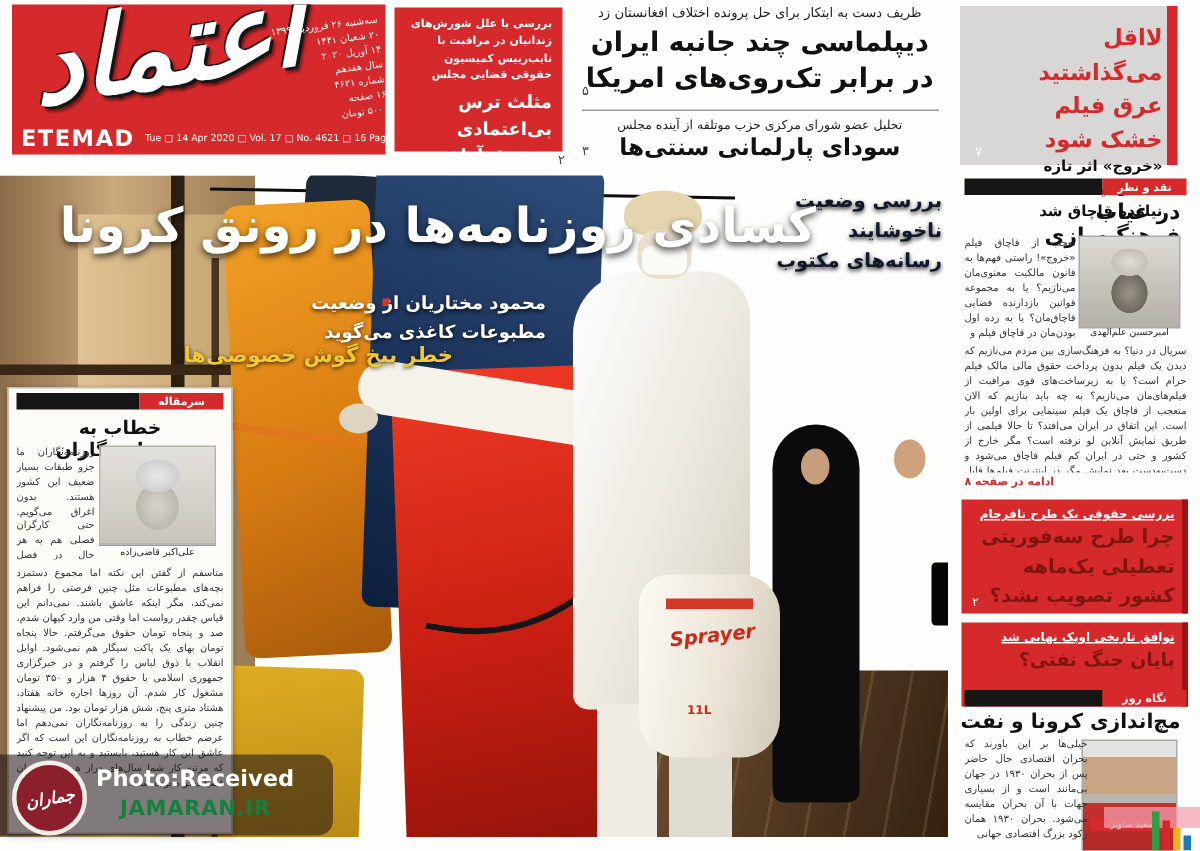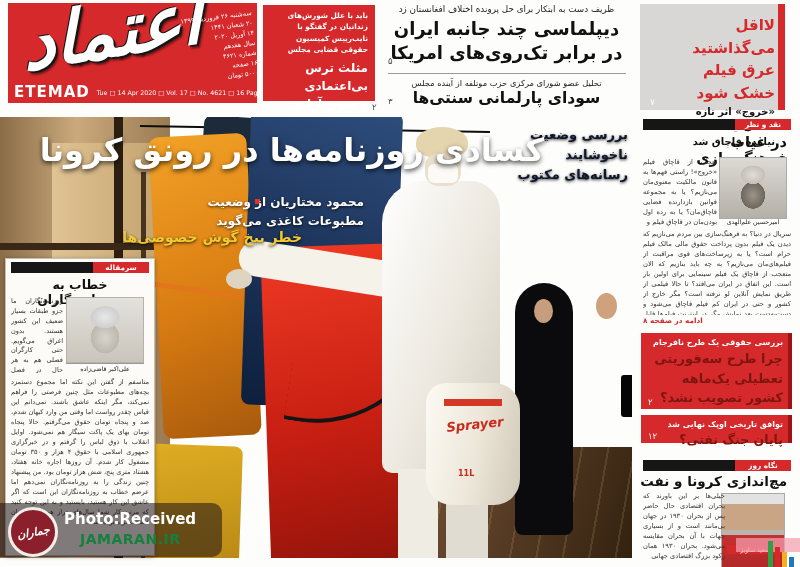--- a/index.html
+++ b/index.html
@@ -143,25 +143,25 @@
       linear-gradient(180deg,#dcdad4 0%,#b4b0a8 100%);}
   #naqd-author{right:6px;top:101px;width:68px;text-align:center;font-size:6.2px;color:#222;}
   #naqd-body-narrow{left:4px;top:40px;width:74px;height:70px;font-size:6.7px;line-height:1.5;color:#333;
     text-align:justify;overflow:hidden;}
   #naqd-body-wide{left:4px;top:112px;width:148px;height:86px;font-size:6.7px;line-height:1.5;color:#333;
     text-align:justify;overflow:hidden;}
   #naqd-continue{left:4px;top:199px;font-size:7.3px;font-weight:bold;color:#d6292c;}
 
   .redbox{left:2px;width:151px;background:#d6292c;box-sizing:border-box;padding:5px 9px 4px 8px;text-align:right;}
   .redbox .strip{position:absolute;right:0;top:0;bottom:0;width:4px;background:#9e1114;}
-  .redbox .kick{color:#fff;font-size:8px;font-weight:bold;}
+  .redbox .kick{color:#fff;font-size:8px;font-weight:bold;text-decoration:underline;}
   .redbox .hl{color:#7d160f;font-size:13px;font-weight:bold;line-height:1.5;margin-top:2px;}
   .redbox .pg{position:absolute;left:7px;bottom:2px;color:#fff;font-size:8.5px;}
   #boxA{top:216px;height:76px;}
-  #boxB{top:298px;height:28px;}
+  #boxB{top:298px;height:56px;}
   #boxB .hl{font-size:12.5px;}
   #bar-negah{left:4px;top:343px;width:148px;}
   #negah-title{right:6px;top:356px;font-size:13.5px;font-weight:bold;color:#111;}
   #negah-photo{right:8px;top:376px;width:62px;height:74px;border:1px solid #aaa;
     background:linear-gradient(180deg,#e2e2e2 0%,#e2e2e2 14%,#caa585 14%,#caa585 48%,#b8b4ae 48%,#b8b4ae 56%,#c53030 56%,#b02828 100%);}
   #negah-caption{right:10px;top:428px;width:56px;background:#d6292c;color:#fff;font-size:6px;text-align:center;padding:1px 0;}
   #negah-body{left:4px;top:374px;width:82px;height:76px;font-size:6.7px;line-height:1.5;color:#333;
     text-align:justify;overflow:hidden;}
 
   
@@ -195,21 +195,21 @@
       <span>۱۶ صفحه</span>
       <span>۵۰۰۰ تومان</span>
     </div>
     <div class="abs" id="logo-strip">
       <span id="logo-latin">ETEMAD</span>
       <span id="logo-dateline-en">Tue □ 14 Apr 2020 □ Vol. 17 □ No. 4621 □ 16 Pages □ 50000 Rials</span>
     </div>
   </div>
 
   <div class="abs" id="prison-box">
-    <div id="prison-kicker">باید با علل شورش‌های زندانیان در گفتگو با نایب‌رییس کمیسیون حقوقی قضایی مجلس</div>
+    <div id="prison-kicker">بررسی با علل شورش‌های زندانیان در مراقبت با نایب‌رییس کمیسیون حقوقی قضایی مجلس</div>
     <div id="prison-head" class="pre">مثلث ترس
 بی‌اعتمادی
 و شوق آزادی</div>
   </div>
   <div class="abs pagenum" id="pagenum-prison">۲</div>
 
   <div class="abs" id="tophead">
     <div id="kicker1">ظریف دست به ابتکار برای حل پرونده اختلاف افغانستان زد</div>
     <div id="head1" class="pre">دیپلماسی چند جانبه ایران
 در برابر تک‌روی‌های امریکا</div>

